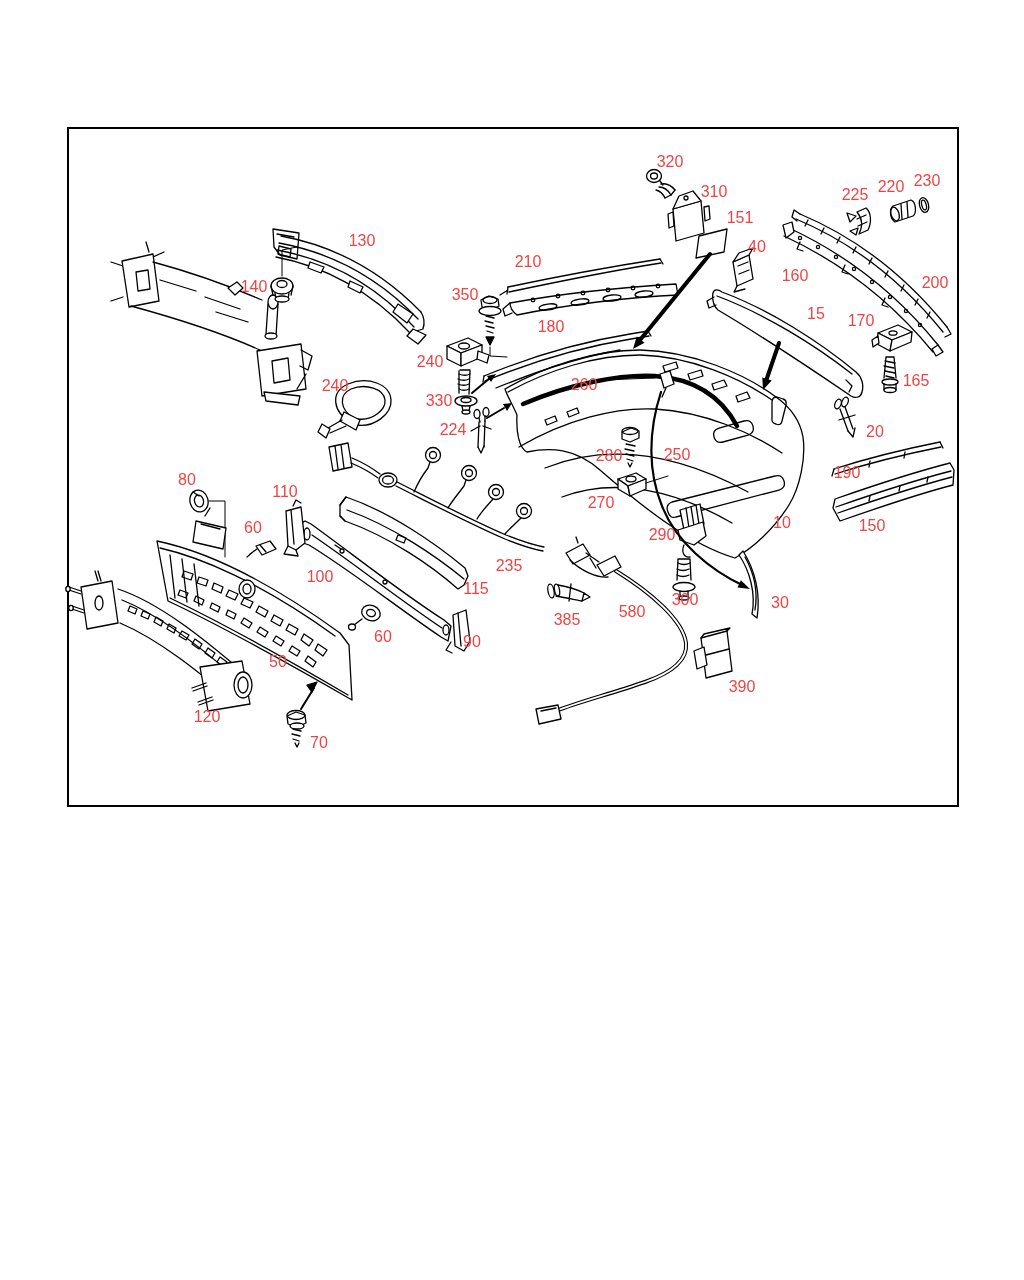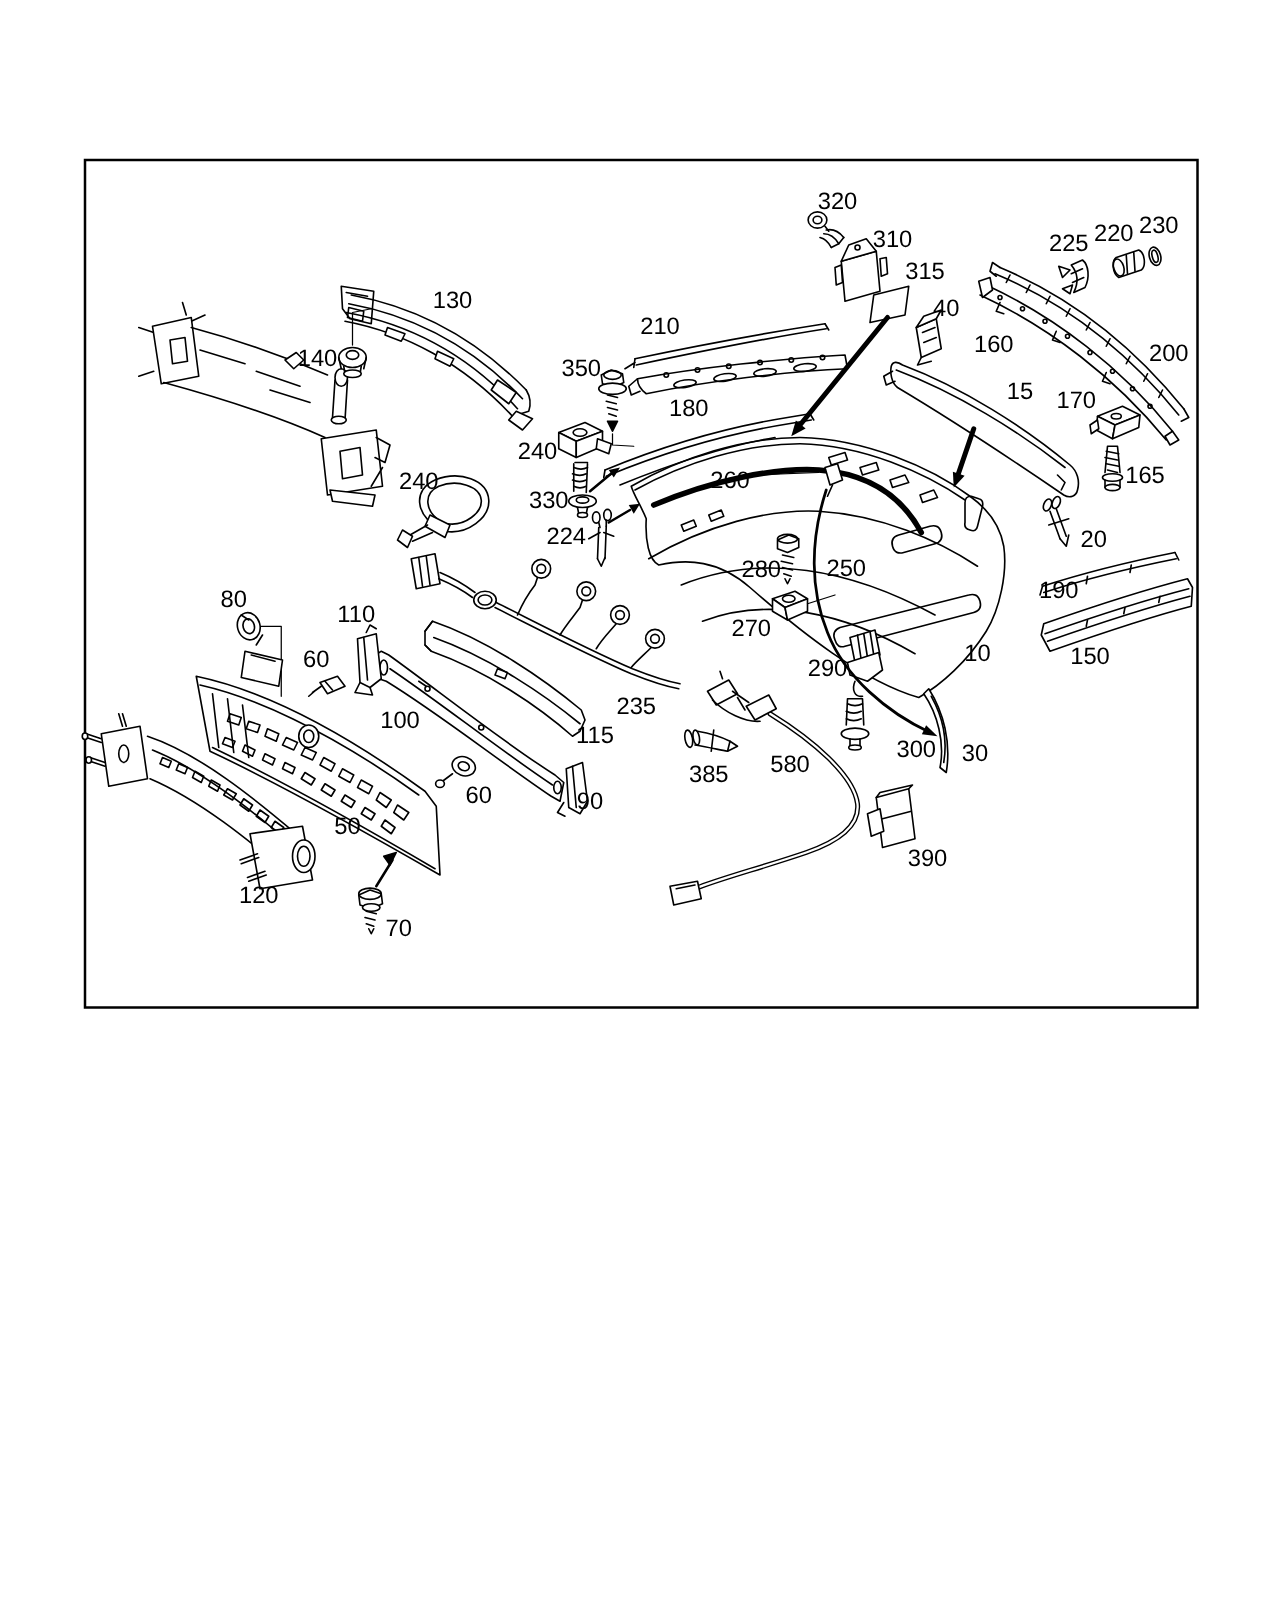--- a/index.html
+++ b/index.html
@@ -1,21 +1,21 @@
 <!DOCTYPE html>
 <html><head>
 <meta charset="utf-8">
 <style>
   html,body{margin:0;padding:0;background:#ffffff;}
   #canvas{position:relative;width:1024px;height:1280px;background:#ffffff;overflow:hidden;
           font-family:"Liberation Sans",sans-serif;}
   #frame{position:absolute;left:67px;top:127px;width:888px;height:676px;border:2px solid #000;background:#fff;}
   #drawing{position:absolute;left:0;top:0;width:1024px;height:1280px;}
-  .part-label{position:absolute;transform:translate(-50%,-50%);font-size:19px;line-height:1;
-              color:#000000;white-space:nowrap;letter-spacing:0px;}
+  .part-label{position:absolute;transform:translate(-50%,-50%);font-size:16px;line-height:1;
+              color:#ef4444;white-space:nowrap;letter-spacing:0px;}
 </style>
 </head>
 <body>
 
 <div id="canvas">
   <div id="frame"></div>
 
   <svg id="drawing" viewBox="0 0 1024 1280" fill="none" stroke="#000" stroke-width="1.3" stroke-linecap="round" stroke-linejoin="round">
 
     <g>
@@ -433,41 +433,41 @@
       <div class="part-label" style="left: 254px; top: 287px;">140</div>
       <div class="part-label" style="left: 335px; top: 386px;">240</div>
       <div class="part-label" style="left: 465px; top: 295px; text-align: right;">350</div>
       <div class="part-label" style="left: 430px; top: 362px;">240</div>
       <div class="part-label" style="left: 439px; top: 401px;">330</div>
       <div class="part-label" style="left: 453px; top: 430px;">224</div>
       <div class="part-label" style="left: 528px; top: 262px;">210</div>
       <div class="part-label" style="left: 551px; top: 327px;">180</div>
       <div class="part-label" style="left: 670px; top: 162px;">320</div>
       <div class="part-label" style="left: 714px; top: 192px;">310</div>
-      <div class="part-label" style="left: 740px; top: 218px;">315</div>
+      <div class="part-label" style="left: 740px; top: 218px;">151</div>
       <div class="part-label" style="left: 757px; top: 247px;">40</div>
       <div class="part-label" style="left: 855px; top: 195px;">225</div>
       <div class="part-label" style="left: 891px; top: 187px;">220</div>
       <div class="part-label" style="left: 927px; top: 181px;">230</div>
       <div class="part-label" style="left: 795px; top: 276px;">160</div>
       <div class="part-label" style="left: 935px; top: 283px;">200</div>
       <div class="part-label" style="left: 816px; top: 314px;">15</div>
       <div class="part-label" style="left: 861px; top: 321px;">170</div>
       <div class="part-label" style="left: 916px; top: 381px;">165</div>
       <div class="part-label" style="left: 863px; top: 432px; margin-left: 12px;">20</div>
       <div class="part-label" style="left: 584px; top: 385px;">260</div>
       <div class="part-label" style="left: 609px; top: 456px;">280</div>
       <div class="part-label" style="left: 677px; top: 455px;">250</div>
       <div class="part-label" style="left: 601px; top: 503px;">270</div>
       <div class="part-label" style="left: 662px; top: 535px;">290</div>
       <div class="part-label" style="left: 782px; top: 523px;">10</div>
       <div class="part-label" style="left: 847px; top: 473px;">190</div>
       <div class="part-label" style="left: 872px; top: 526px;">150</div>
       <div class="part-label" style="left: 780px; top: 603px;">30</div>
-      <div class="part-label" style="left: 733px; top: 600px;">300</div>
+      <div class="part-label" style="left: 685px; top: 600px;">300</div>
       <div class="part-label" style="left: 742px; top: 687px;">390</div>
       <div class="part-label" style="left: 632px; top: 612px;">580</div>
       <div class="part-label" style="left: 567px; top: 620px;">385</div>
       <div class="part-label" style="left: 509px; top: 566px;">235</div>
       <div class="part-label" style="left: 476px; top: 589px;">115</div>
       <div class="part-label" style="left: 320px; top: 577px;">100</div>
       <div class="part-label" style="left: 285px; top: 492px;">110</div>
       <div class="part-label" style="left: 187px; top: 480px;">80</div>
       <div class="part-label" style="left: 253px; top: 528px;">60</div>
       <div class="part-label" style="left: 383px; top: 637px;">60</div>

